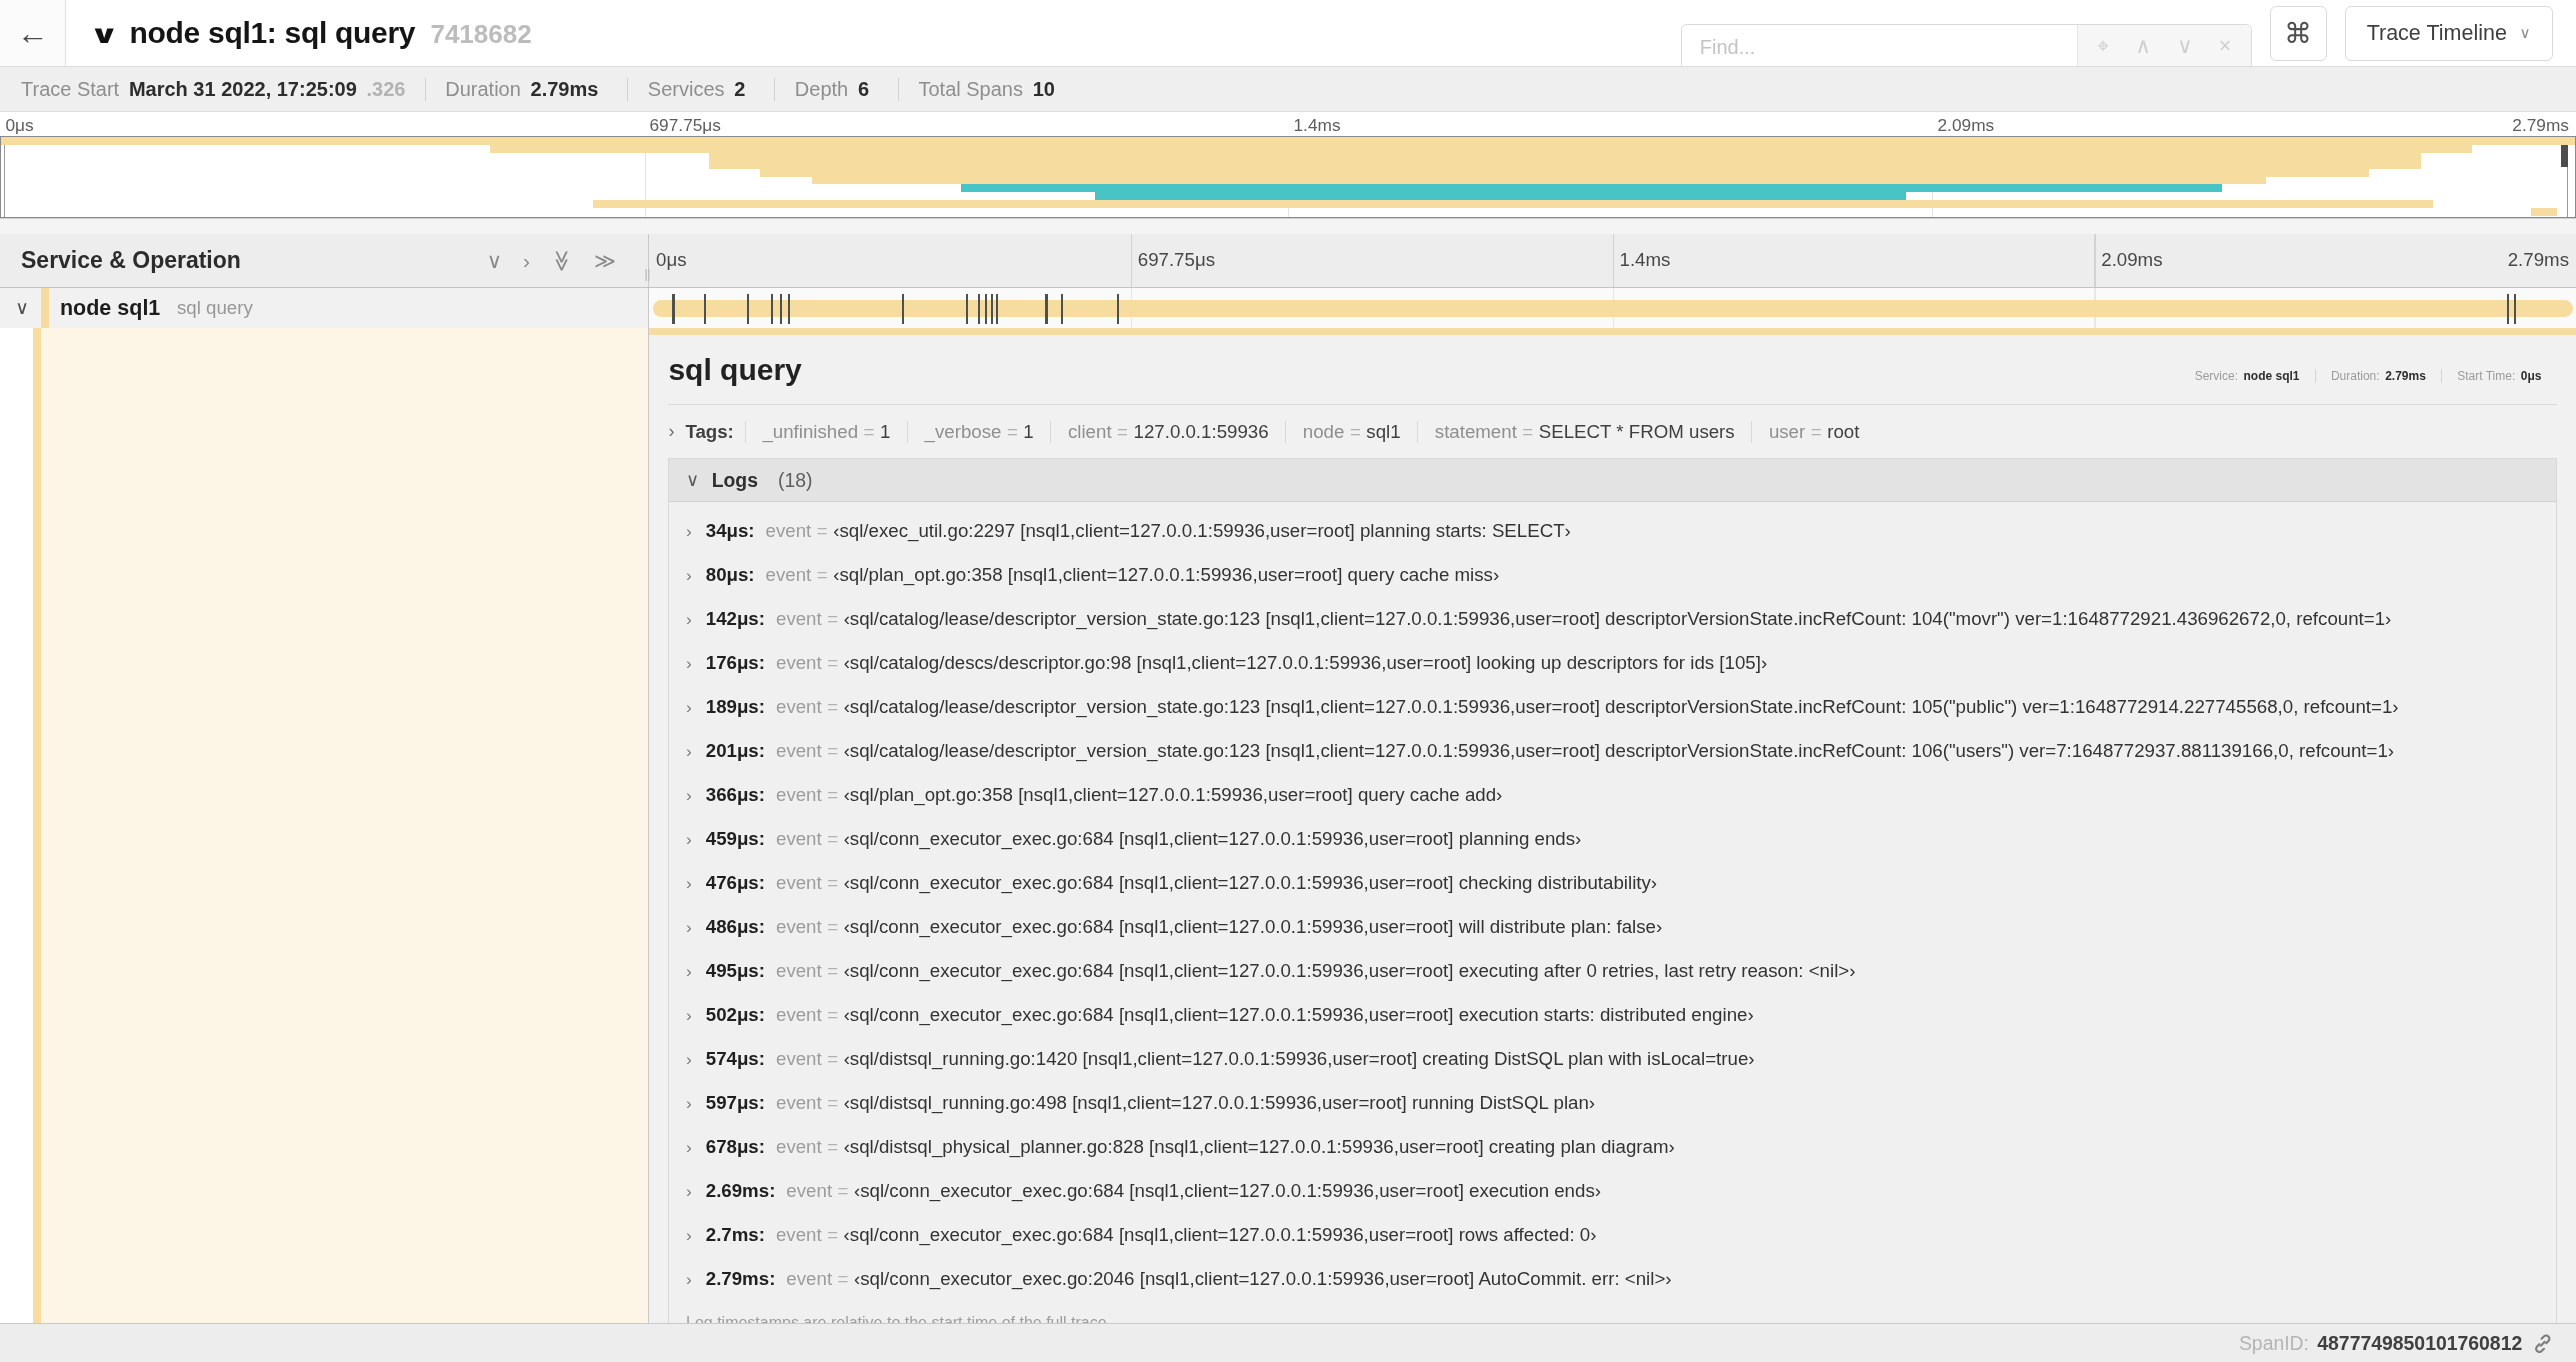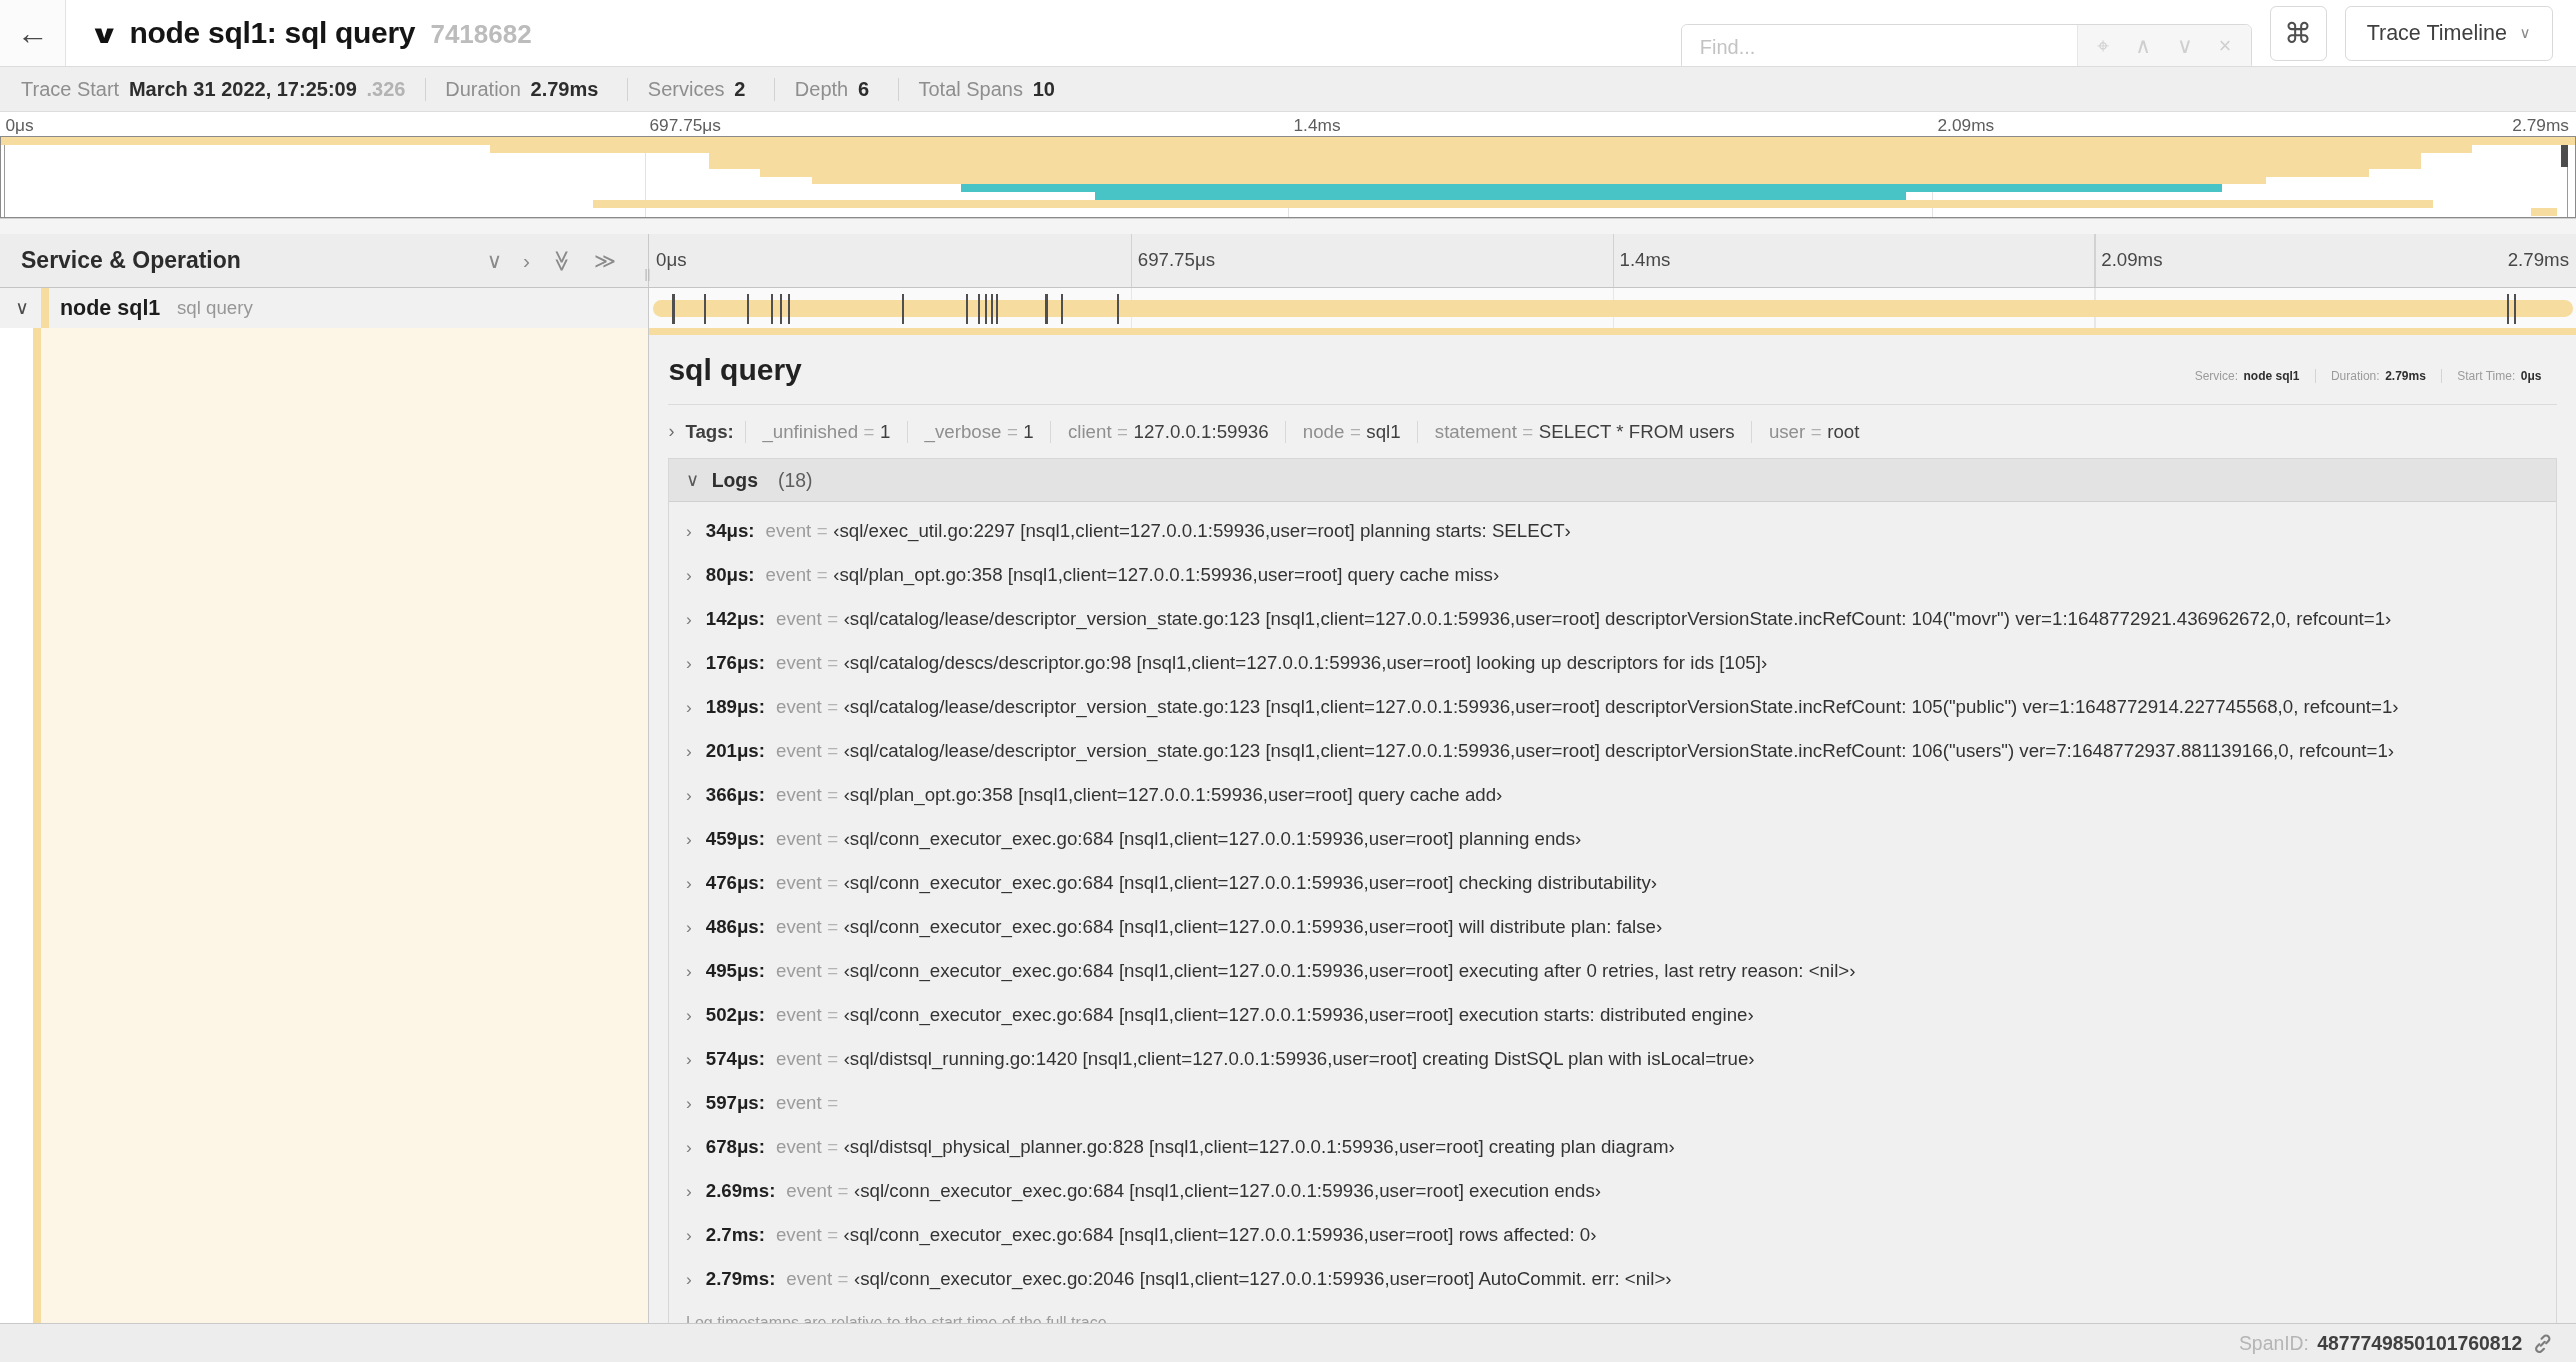--- a/index.html
+++ b/index.html
@@ -405,20 +405,21 @@
                 <span class="lr-time">574μs:</span>
                 <span class="lr-field">event</span>
                 <span class="lr-eq">=</span>
                 <span class="lr-val">‹sql/distsql_running.go:1420 [nsql1,client=127.0.0.1:59936,user=root] creating DistSQL plan with isLocal=true›</span>
               </div>
               <div class="log-row">
                 <span class="lr-ch">›</span>
                 <span class="lr-time">597μs:</span>
                 <span class="lr-field">event</span>
                 <span class="lr-eq">=</span>
+                <span class="lr-val">‹sql/distsql_running.go:498 [nsql1,client=127.0.0.1:59936,user=root] running DistSQL plan›</span>
               </div>
               <div class="log-row">
                 <span class="lr-ch">›</span>
                 <span class="lr-time">678μs:</span>
                 <span class="lr-field">event</span>
                 <span class="lr-eq">=</span>
                 <span class="lr-val">‹sql/distsql_physical_planner.go:828 [nsql1,client=127.0.0.1:59936,user=root] creating plan diagram›</span>
               </div>
               <div class="log-row">
                 <span class="lr-ch">›</span>

